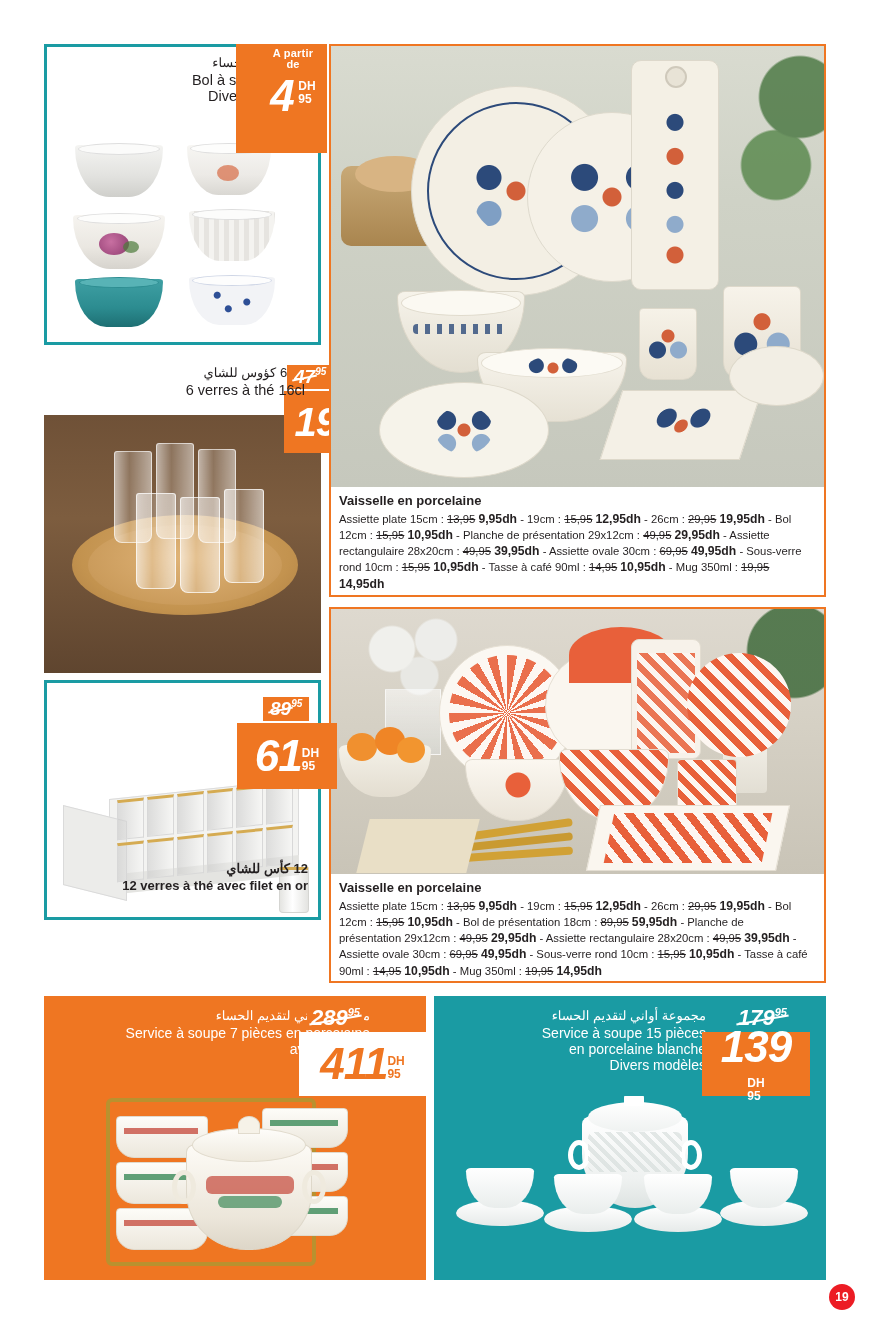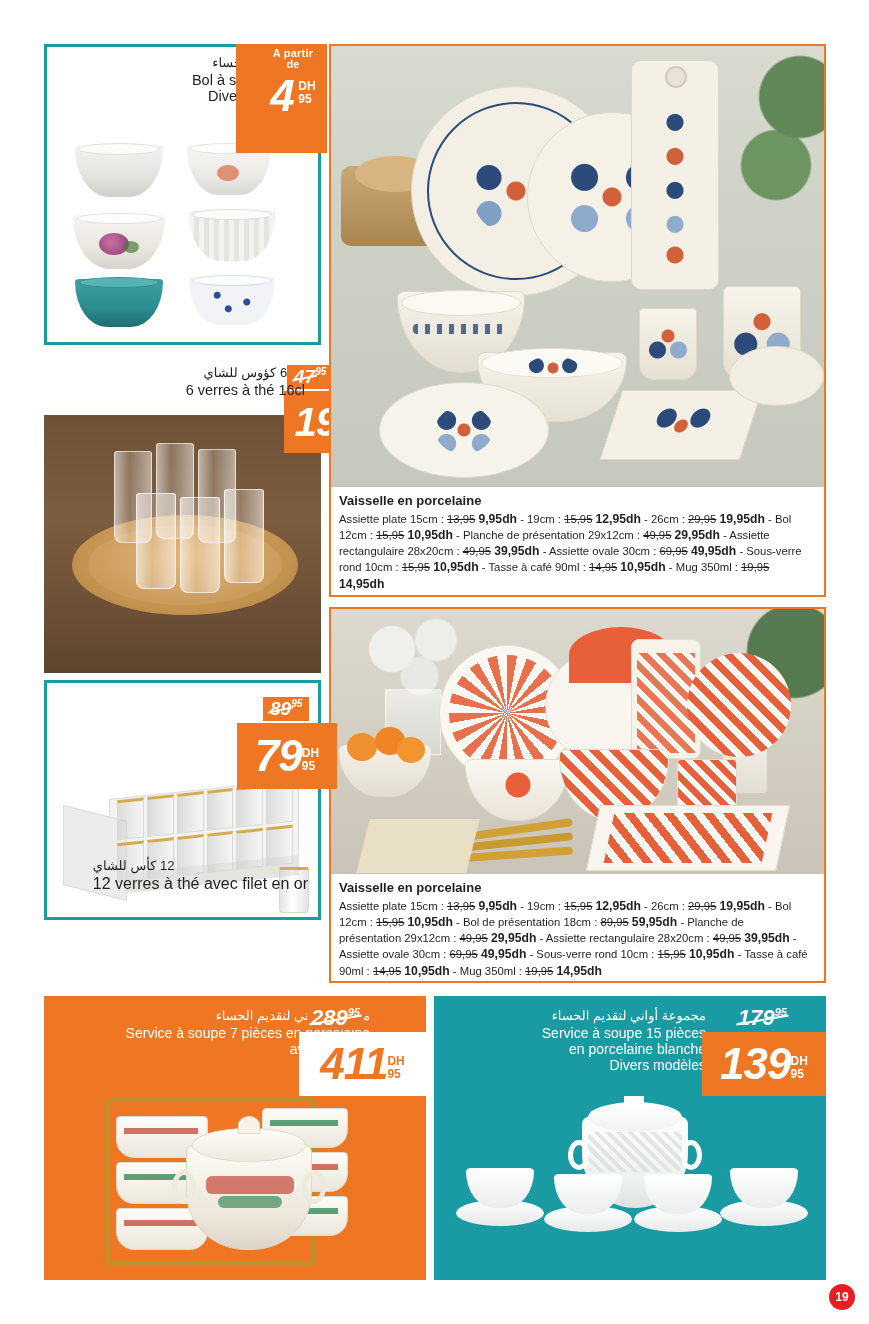--- a/index.html
+++ b/index.html
@@ -210,21 +210,21 @@
     </div>
   </div>
 
   <div class="panel" style="left:44px; top:680px; width:277px; height:240px; border:3px solid #1a9ba3;">
 
     <div class="oldprice" style="left:216px; top:14px; z-index:6;">
       <span class="strike">89</span><sup>95</sup>
     </div>
 
     <div class="price-flag" style="left:190px; top:40px; width:100px; height:66px; display:flex; align-items:center; justify-content:center; z-index:6;">
-      <span class="bigprice" style="font-size:44px;">79</span>
+      <span class="bigprice" style="font-size:44px;">61</span>
       <span class="dhblock" style="margin-top:8px;">
         <span class="dh">DH</span>
         <span class="cents">95</span>
       </span>
     </div>
 
     <div class="photo" style="left:10px; top:86px; width:258px; height:150px;">
 
       <div style="position:absolute;left:52px;top:20px;width:190px;height:86px;background:#f3f3f1;border:1px solid #dcdcdc;transform:skewY(-6deg);"></div>
       <div style="position:absolute;left:52px;top:96px;width:190px;height:20px;background:#e4e4e1;transform:skewY(-6deg);"></div>
@@ -244,23 +244,23 @@
           <div style="background:linear-gradient(90deg,rgba(200,200,200,.5),rgba(255,255,255,.2));border:1px solid #d8d8d8;border-top:3px solid #d5ab52;"></div>
           <div style="background:linear-gradient(90deg,rgba(200,200,200,.5),rgba(255,255,255,.2));border:1px solid #d8d8d8;border-top:3px solid #d5ab52;"></div>
           <div style="background:linear-gradient(90deg,rgba(200,200,200,.5),rgba(255,255,255,.2));border:1px solid #d8d8d8;border-top:3px solid #d5ab52;"></div>
           <div style="background:linear-gradient(90deg,rgba(200,200,200,.5),rgba(255,255,255,.2));border:1px solid #d8d8d8;border-top:3px solid #d5ab52;"></div>
         </div>
       </div>
 
       <div style="position:absolute;left:222px;top:98px;width:30px;height:46px;background:linear-gradient(90deg,rgba(210,210,205,.6),rgba(255,255,255,.3) 45%,rgba(205,205,200,.55));border:1px solid #d5d5d2;border-top:3px solid #d5ab52;border-radius:2px 2px 4px 4px;"></div>
     </div>
 
-    <div style="position:absolute; right:10px; bottom:24px; text-align:left;">
+    <div style="position:absolute; right:10px; bottom:24px; text-align:right;font-weight:bold;">
       <div class="ar" style="font-size:13px; margin-bottom:2px;">12 كأس للشاي</div>
-      <div class="fr" style="font-size:16px;">12 verres à thé avec filet en or</div>
+      <div class="fr" style="font-size:13px;">12 verres à thé avec filet en or</div>
     </div>
   </div>
 
   <div class="panel" style="left:329px; top:44px; width:497px; height:553px; border:2px solid #ef7622; background:#fff;">
     <div class="photo" style="left:0; top:0; width:493px; height:441px; background:linear-gradient(180deg,#d9dbd0 0%,#cfd2c6 35%,#c6c8bd 100%);">
 
       <div style="position:absolute;right:0;top:0;width:120px;height:170px;background:radial-gradient(circle at 80% 30%, #4e7a46 0 40px, transparent 42px), radial-gradient(circle at 60% 70%, #5c8a50 0 34px, transparent 36px);opacity:.85;"></div>
 
       <div style="position:absolute;left:10px;top:120px;width:110px;height:80px;border-radius:10px;background:linear-gradient(180deg,#c8a977,#a9854f);"></div>
       <div style="position:absolute;left:24px;top:110px;width:80px;height:36px;border-radius:50%;background:#d8b483;"></div>
@@ -410,21 +410,21 @@
       <div class="fr" style="font-size:14px; color:#fff;">Service à soupe 15 pièces</div>
       <div class="fr" style="font-size:14px; color:#fff;">en porcelaine blanche</div>
       <div class="fr" style="font-size:14px; color:#fff;">Divers modèles</div>
     </div>
 
     <div style="position:absolute; left:300px; top:10px; color:#fff; font-weight:bold; font-style:italic; font-size:22px; line-height:1; padding:1px 4px;">
       <span>179</span><sup style="font-size:11px;vertical-align:top;">95</sup>
       <span style="position:absolute;left:2px;right:2px;top:55%;height:2px;background:#fff;transform:rotate(-10deg);"></span>
     </div>
 
-    <div class="price-flag" style="left:268px; top:36px; width:124px; height:64px; display:flex; align-items:center; justify-content:center;">
+    <div class="price-flag" style="left:268px; top:36px; width:108px; height:64px; display:flex; align-items:center; justify-content:center;flex-direction:column;">
       <span class="bigprice" style="font-size:44px;">139</span>
       <span class="dhblock" style="margin-top:8px;">
         <span class="dh">DH</span>
         <span class="cents">95</span>
       </span>
     </div>
 
     <div class="photo" style="left:18px; top:100px; width:356px; height:182px;">
 
       <div style="position:absolute;left:130px;top:20px;width:106px;height:92px;border-radius:10px 10px 53px 53px/8px 8px 54px 54px;background:linear-gradient(180deg,#ffffff,#eef1f0 70%,#dde3e1);"></div>

